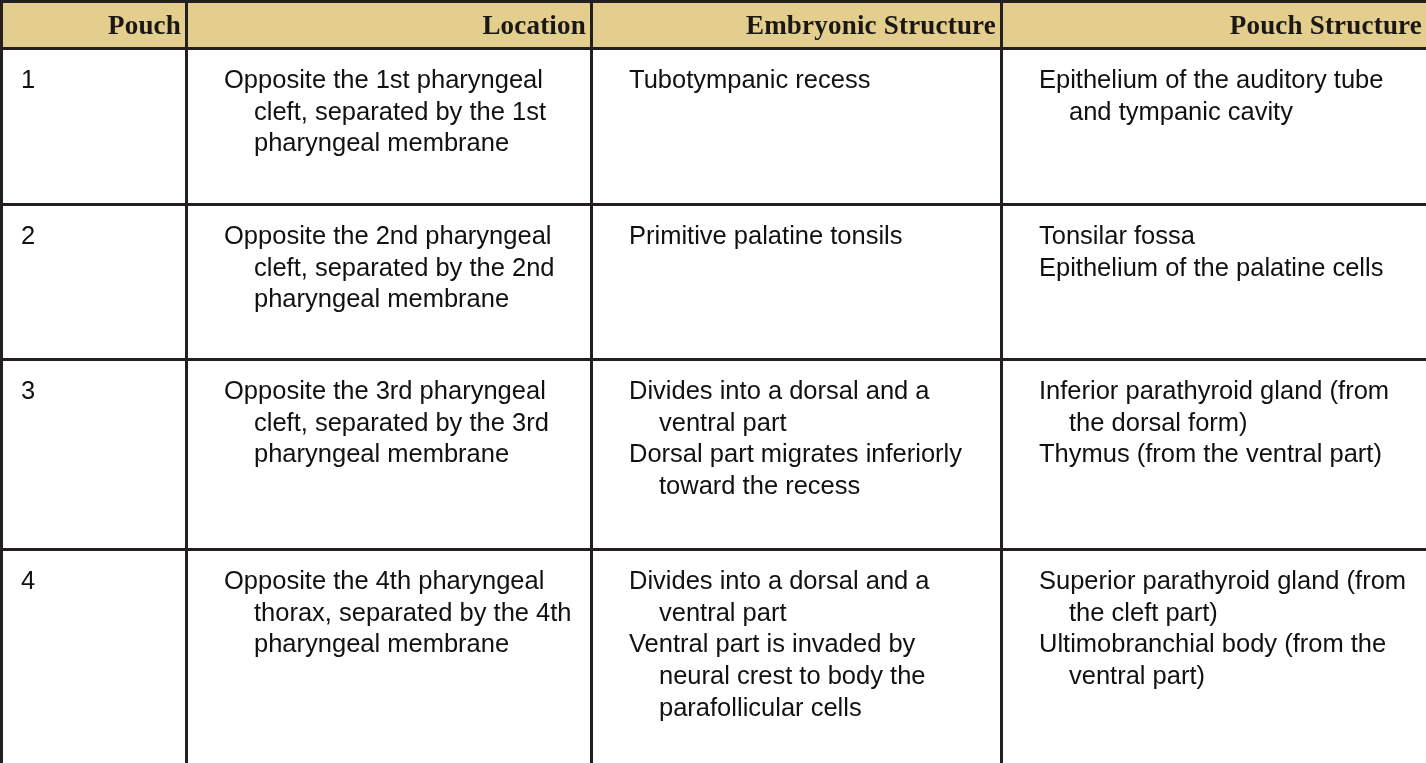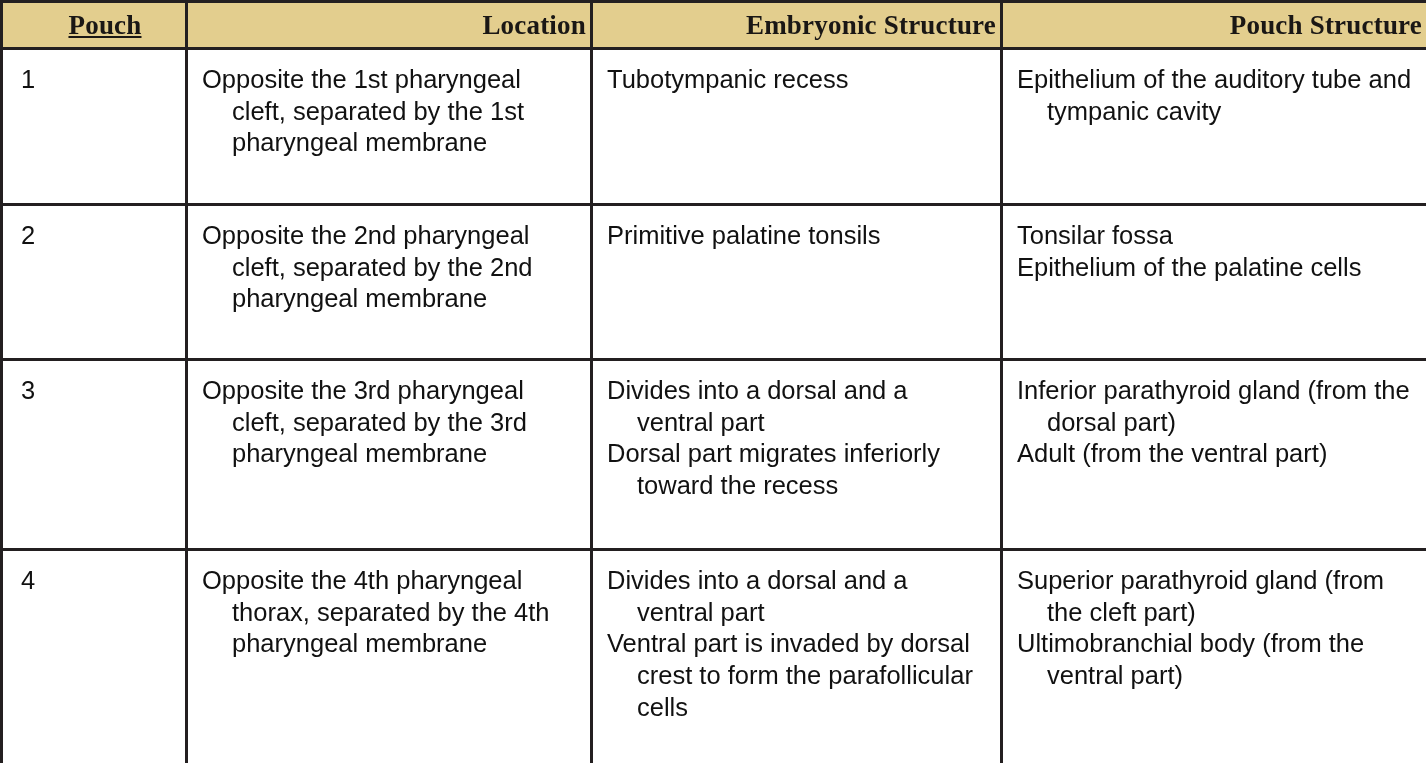--- a/index.html
+++ b/index.html
@@ -33,23 +33,22 @@
     font-weight: bold;
     font-size: 27px;
     color: #1a1715;
     text-align: right;
     vertical-align: middle;
     height: 44px;
     padding: 0 4px;
     letter-spacing: 0.2px;
   }
   #pouch-table thead th.col-pouch {
-    text-align: center;
+    text-align: right;
     padding-left: 26px;
-    text-decoration: underline;
   }
 
   
   #pouch-table tbody td {
     border: 3px solid #231f20;
     vertical-align: top;
     font-size: 25.5px;
     line-height: 1.245;
     color: #111111;
     padding: 14px 14px 10px 14px;
@@ -70,20 +69,21 @@
   }
   .hang + .hang {
     margin-top: 0;
   }
 
   .cell-loc .hang,
   .cell-emb .hang,
   .cell-adl .hang {
     padding-left: 30px;
     text-indent: -30px;
+    margin-left: 22px;
   }
 
   
   col.w-pouch { width: 185px; }
   col.w-loc   { width: 405px; }
   col.w-emb   { width: 410px; }
   col.w-adl   { width: 426px; }
 
   
   tr.row-1 { height: 156px; }
@@ -141,33 +141,33 @@
     <tr class="row-3">
       <td class="cell-pouch">3</td>
       <td class="cell-loc">
         <p class="hang">Opposite the 3rd pharyngeal cleft, separated by the 3rd pharyngeal membrane</p>
       </td>
       <td class="cell-emb">
         <p class="hang">Divides into a dorsal and a ventral part</p>
         <p class="hang">Dorsal part migrates inferiorly toward the recess</p>
       </td>
       <td class="cell-adl">
-        <p class="hang">Inferior parathyroid gland (from the dorsal part)</p>
-        <p class="hang">Adult (from the ventral part)</p>
+        <p class="hang">Inferior parathyroid gland (from the dorsal form)</p>
+        <p class="hang">Thymus (from the ventral part)</p>
       </td>
     </tr>
 
     <tr class="row-4">
       <td class="cell-pouch">4</td>
       <td class="cell-loc">
         <p class="hang">Opposite the 4th pharyngeal thorax, separated by the 4th pharyngeal membrane</p>
       </td>
       <td class="cell-emb">
         <p class="hang">Divides into a dorsal and a ventral part</p>
-        <p class="hang">Ventral part is invaded by dorsal crest to form the parafollicular cells</p>
+        <p class="hang">Ventral part is invaded by neural crest to body the parafollicular cells</p>
       </td>
       <td class="cell-adl">
         <p class="hang">Superior parathyroid gland (from the cleft part)</p>
         <p class="hang">Ultimobranchial body (from the ventral part)</p>
       </td>
     </tr>
 
   </tbody>
 </table>
 

